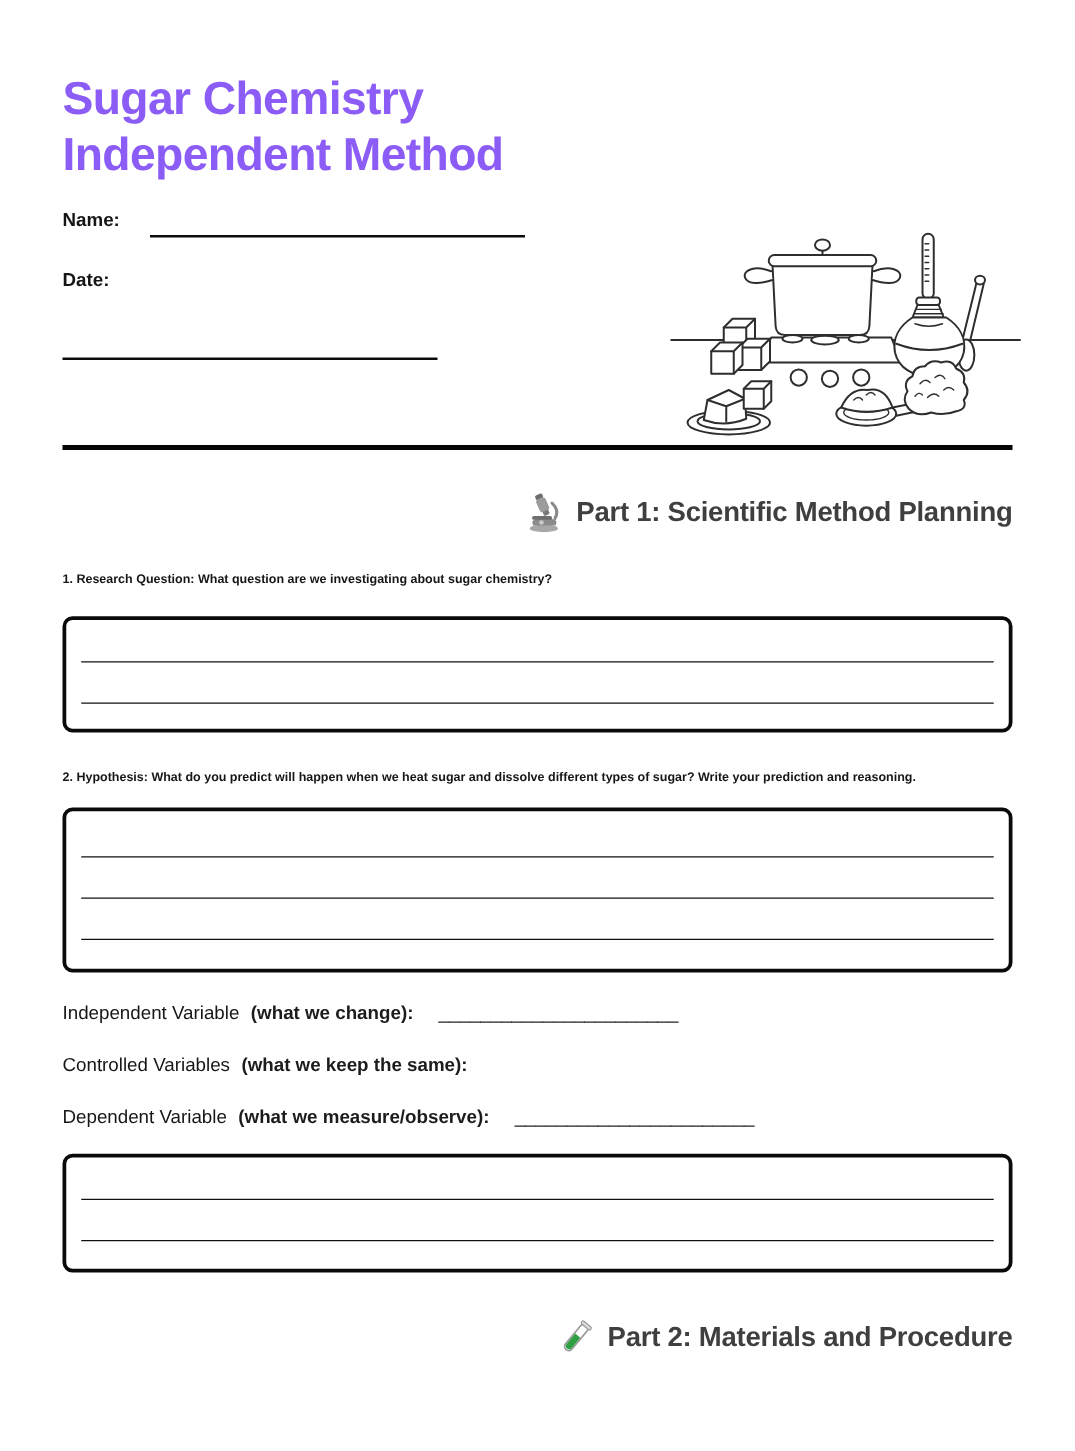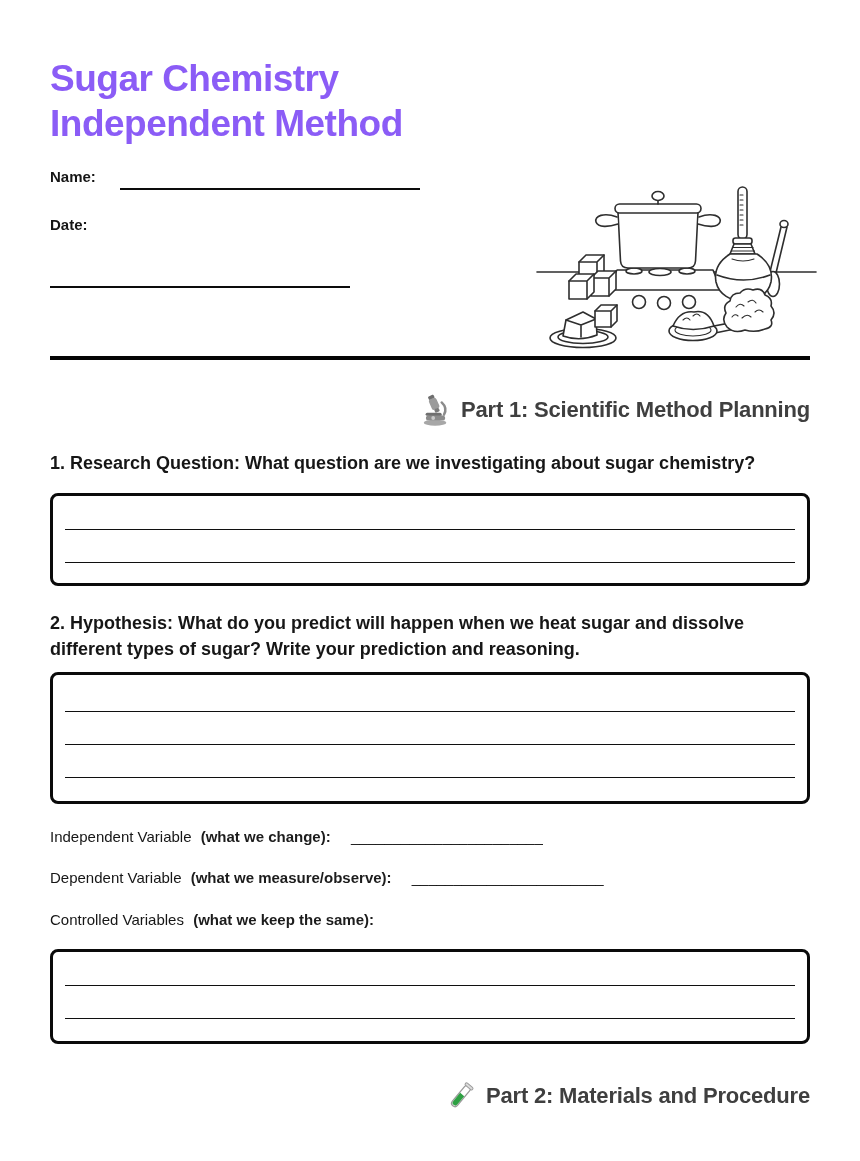--- a/index.html
+++ b/index.html
@@ -20,21 +20,21 @@
 
   .illustration { position: absolute; left: 533px; top: 118px; width: 285px; height: 185px; }
 
   .divider { margin-top: 118px; width: 760px; height: 4px; background: #050505; border: none; }
 
   .section-heading { display: flex; align-items: center; gap: 9px; margin-top: 34px; height: 32px; justify-content: flex-end; }
   .section-heading.part2 { margin-top: 36px; }
   .section-heading .icon { width: 32px; height: 32px; flex: 0 0 32px; }
   .section-title { font-size: 22px; font-weight: 700; color: #3f3f3f; letter-spacing: -0.2px; }
 
-  .question { font-size: 18px; font-weight: 700; color: #161616; line-height: 19px; margin-top: 28px; width: 760px; }
+  .question { font-size: 10px; font-weight: 700; color: #161616; line-height: 19px; margin-top: 28px; width: 760px; }
   .question.multiline { line-height: 26px; margin-top: 24px; }
   .question.q3 { margin-top: 26px; }
 
   .answer-box { position: relative; width: 760px; box-sizing: border-box;
                 border: 3px solid #0a0a0a; border-radius: 8px; background: #fff; }
   .answer-box.lines2 { height: 93px; margin-top: 20px; }
   .answer-box.lines3 { height: 132px; margin-top: 10px; }
   .answer-box.lines2b { height: 95px; margin-top: 20px; }
   .write-line { position: absolute; left: 12px; right: 12px; border-top: 1.6px solid #101010; }
 
@@ -167,29 +167,29 @@
     <div class="write-line" style="top:102px"></div>
   </div>
 
 
   <div class="var-row first">
     <span class="var-label">Independent Variable</span>
     <span class="var-hint">(what we change):</span>
     <span class="var-blank">_______________________</span>
   </div>
 
+  <div class="var-row third">
+    <span class="var-label">Controlled Variables</span>
+    <span class="var-hint">(what we keep the same):</span>
+  </div>
+
   <div class="var-row">
     <span class="var-label">Dependent Variable</span>
     <span class="var-hint">(what we measure/observe):</span>
     <span class="var-blank">_______________________</span>
-  </div>
-
-  <div class="var-row third">
-    <span class="var-label">Controlled Variables</span>
-    <span class="var-hint">(what we keep the same):</span>
   </div>
 
   <div class="answer-box lines2b">
     <div class="write-line" style="top:33px"></div>
     <div class="write-line" style="top:66px"></div>
   </div>
 
   <div class="section-heading part2">
     <svg class="icon" viewBox="0 0 34 34">
       <g transform="rotate(40 17 17)">

